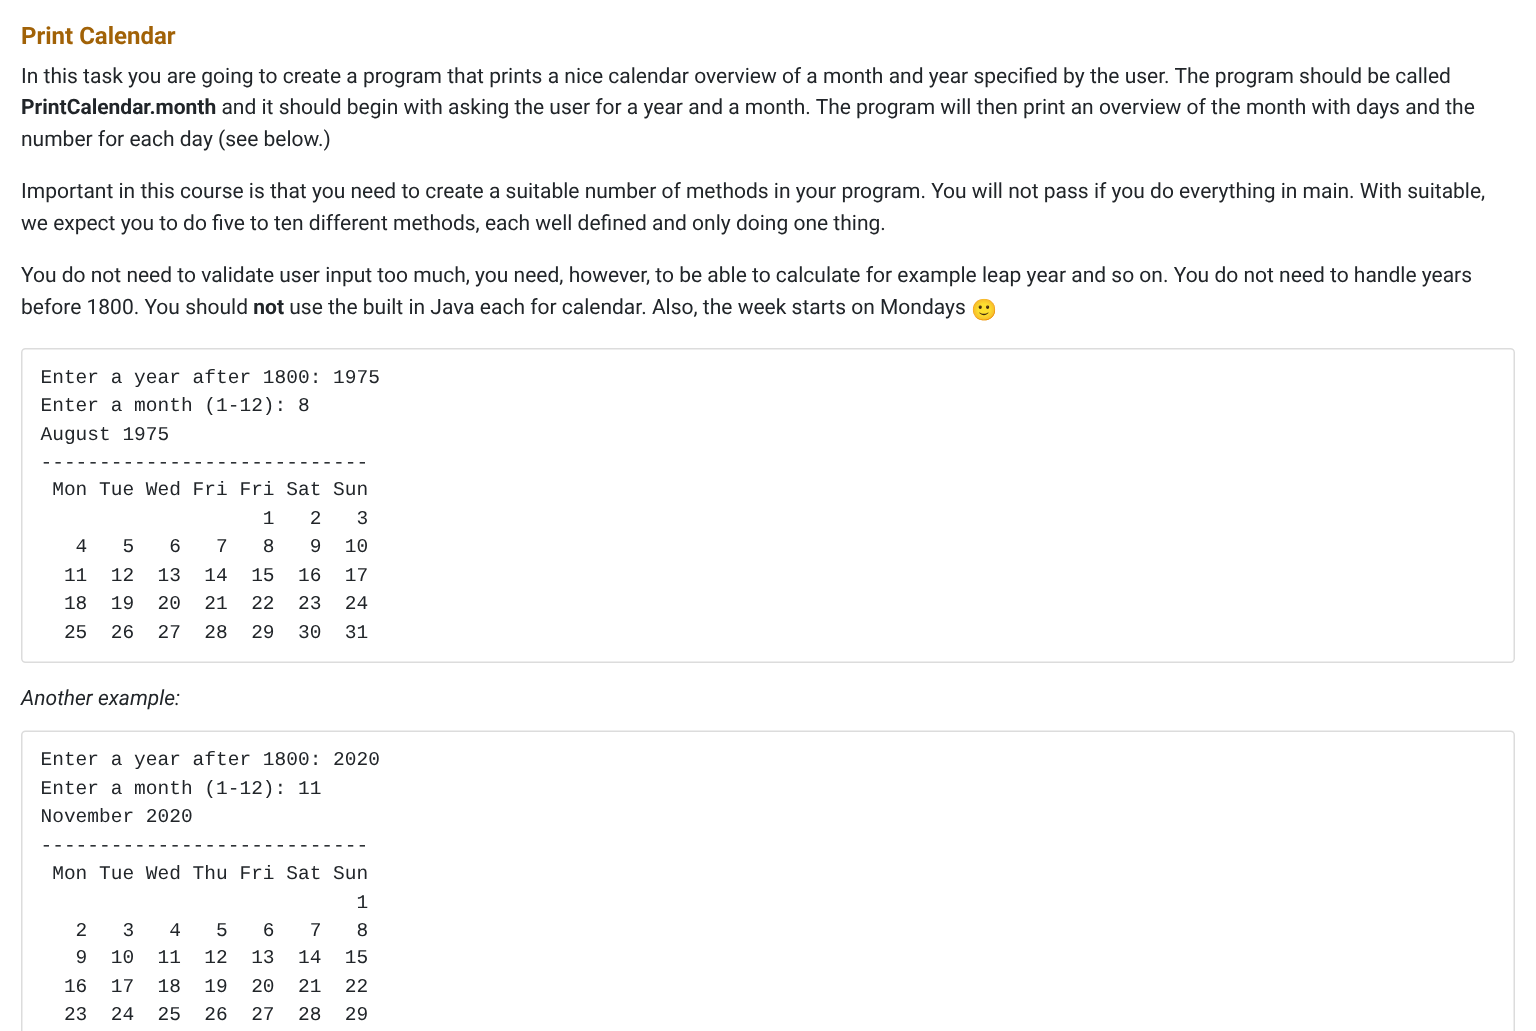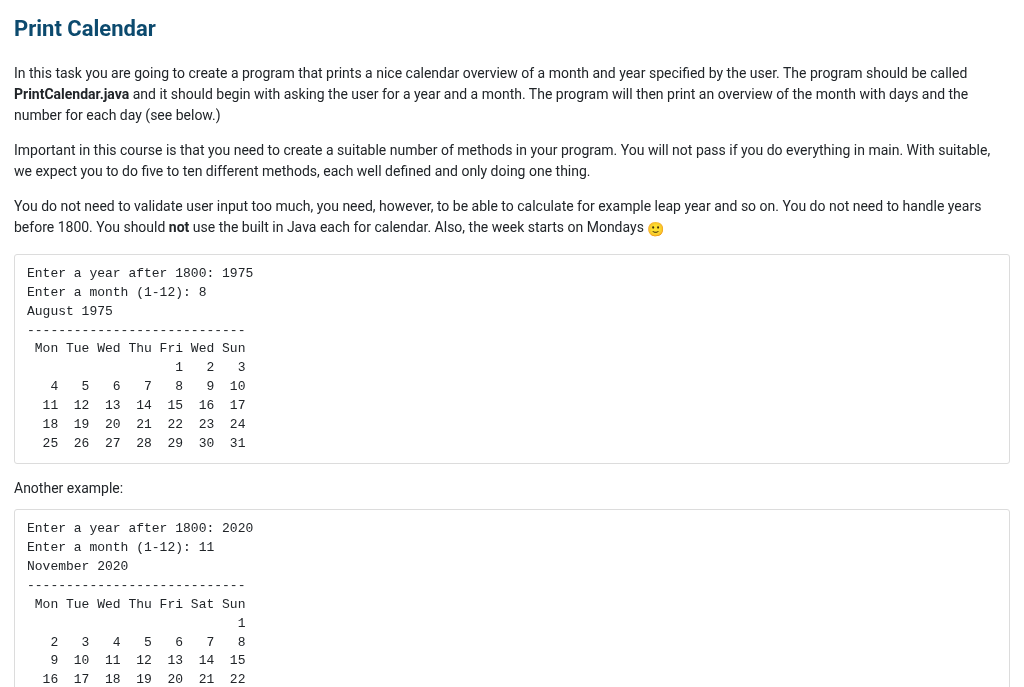--- a/index.html
+++ b/index.html
@@ -8,24 +8,24 @@
     body {
       font-family: -apple-system, BlinkMacSystemFont, "Segoe UI", Roboto, Helvetica, Arial, sans-serif;
       font-size: 14px;
       line-height: 1.5;
       color: #212529;
       margin: 0;
       padding: 12px 14px;
       background: #fff;
     }
     h3.title {
-      font-size: 22px;
+      font-size: 16px;
       font-weight: 700;
-      margin: 0 0 18px 0;
-      color: #0c4a6e;
+      margin: 0 0 5px 0;
+      color: #a16207;
     }
     p {
       margin: 0 0 14px 0;
       color: #212529;
     }
     .strong {
       font-weight: 700;
     }
     .emoji {
       display: inline-block;
@@ -39,42 +39,43 @@
       margin: 0 0 14px 0;
       font-family: "SFMono-Regular", Menlo, Monaco, Consolas, "Courier New", monospace;
       font-size: 13px;
       line-height: 1.45;
       white-space: pre;
       overflow-x: auto;
       color: #212529;
     }
     .example-label {
       margin: 0 0 10px 0;
+      font-style: italic;
     }
   </style>
 </head>
 <body>
 
 <h3 class="title">Print Calendar</h3>
 
 <p>
-  <span>In this task you are going to create a program that prints a nice calendar overview of a month and year specified by the user. The program should be called </span><span class="strong">PrintCalendar.java</span><span> and it should begin with asking the user for a year and a month. The program will then print an overview of the month with days and the number for each day (see below.)</span>
+  <span>In this task you are going to create a program that prints a nice calendar overview of a month and year specified by the user. The program should be called </span><span class="strong">PrintCalendar.month</span><span> and it should begin with asking the user for a year and a month. The program will then print an overview of the month with days and the number for each day (see below.)</span>
 </p>
 
 <p>Important in this course is that you need to create a suitable number of methods in your program. You will not pass if you do everything in main. With suitable, we expect you to do five to ten different methods, each well defined and only doing one thing.</p>
 
 <p>
   <span>You do not need to validate user input too much, you need, however, to be able to calculate for example leap year and so on. You do not need to handle years before 1800. You should </span><span class="strong">not</span><span> use the built in Java each for calendar. Also, the week starts on Mondays </span><span class="emoji">🙂</span>
 </p>
 
 <pre class="codeblock">Enter a year after 1800: 1975
 Enter a month (1-12): 8
 August 1975
 ----------------------------
- Mon Tue Wed Thu Fri Wed Sun
+ Mon Tue Wed Fri Fri Sat Sun
                    1   2   3
    4   5   6   7   8   9  10
   11  12  13  14  15  16  17
   18  19  20  21  22  23  24
   25  26  27  28  29  30  31</pre>
 
 <p class="example-label">Another example:</p>
 
 <pre class="codeblock">Enter a year after 1800: 2020
 Enter a month (1-12): 11

